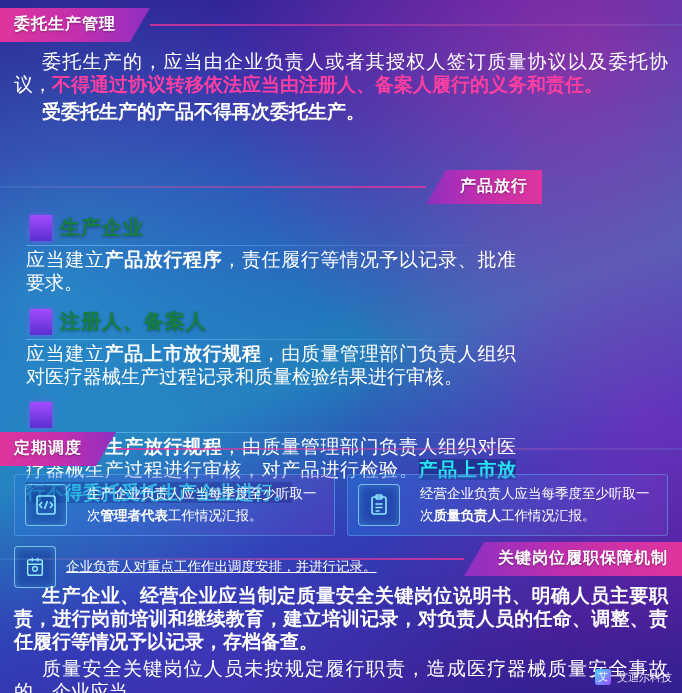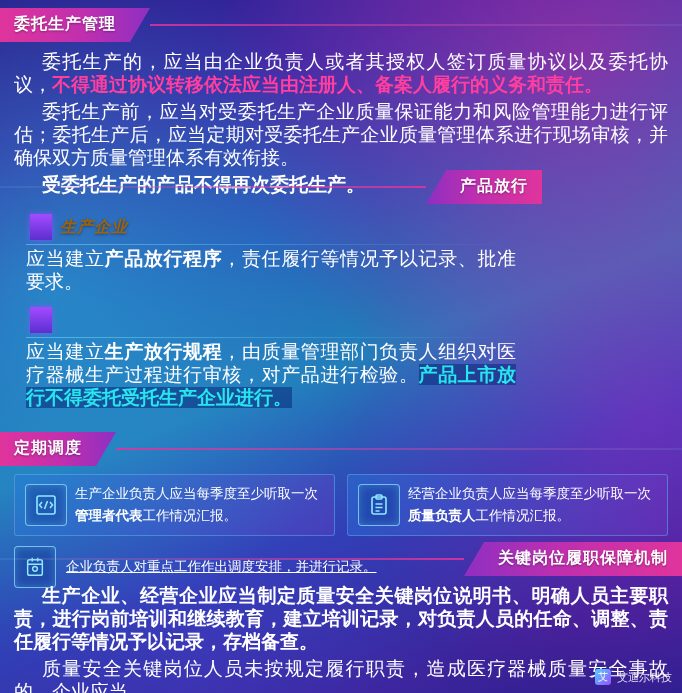--- a/index.html
+++ b/index.html
@@ -61,36 +61,36 @@
   #block-pr{position:absolute;left:0;top:170px;width:542px;}
   .sub{
     display:flex;align-items:center;margin:10px 0 4px 18px;
   }
   .sub .bar{
     width:22px;height:26px;margin-right:8px;
     background:linear-gradient(180deg,#a44bff,#5b2fd0);
     box-shadow:0 0 6px rgba(150,80,255,.7);
   }
   .sub .label{
-    font-size:16px;font-weight:bold;color:#a16207;
-    text-shadow:0 1px 3px rgba(0,0,0,.4);letter-spacing:1px;font-style:italic;
+    font-size:20px;font-weight:bold;color:#15803d;
+    text-shadow:0 1px 3px rgba(0,0,0,.4);letter-spacing:1px;
   }
   .sub-wrap{
     position:relative;margin:8px 12px 0 12px;padding-bottom:2px;
   }
   .sub-line{
     height:1px;margin:2px 14px 0 14px;
     background:linear-gradient(90deg,rgba(120,220,255,.55),rgba(120,220,255,0));
   }
 
   
   #block-sch{position:absolute;left:0;top:432px;width:682px;}
   .cards{display:flex;gap:12px;padding:8px 14px 0 14px;}
   .card{
-    flex:1;display:flex;align-items:center;gap:8px;
+    flex:1;display:flex;align-items:center;gap:20px;
     background:linear-gradient(100deg,rgba(40,120,220,.42),rgba(120,60,200,.30));
     border:1px solid rgba(120,210,255,.35);
     border-radius:3px;padding:8px 10px;
   }
   .card .ctext{font-size:13.5px;line-height:22px;}
   .icon-box{
     width:40px;height:40px;flex:0 0 40px;
     border:1px solid rgba(150,230,255,.75);
     border-radius:4px;
     display:flex;align-items:center;justify-content:center;
@@ -123,40 +123,47 @@
 
 <div class="page">
 
   <div id="block-wt">
     <div class="ribbon-row">
       <div class="ribbon">委托生产管理</div>
       <div class="ribbon-tail"></div>
     </div>
     <div class="body">
       <p class="txt ind"><span>委托生产的，应当由企业负责人或者其授权人签订质量协议以及委托协议，</span><span class="hl-pink">不得通过协议转移依法应当由注册人、备案人履行的义务和责任。</span></p>
-      <p class="txt ind">委托生产前，应当对受委托生产企业质量保证能力和风险管理能力进行评估；委托生产后，应当定期对受委托生产企业质量管理体系进行现场审核，并确保双方质量管理体系有效衔接。</p>
       <p class="txt ind hl-cyan">受委托生产的产品不得再次委托生产。</p>
     </div>
   </div>
 
   <div id="block-pr">
     <div class="ribbon-row right">
       <div class="ribbon-tail left"></div>
       <div class="ribbon right">产品放行</div>
     </div>
 
     <div class="sub-wrap">
       <div class="sub">
         <div class="bar"></div>
         <div class="label">生产企业</div>
       </div>
       <div class="sub-line"></div>
       <p class="txt"><span>应当建立</span><span class="hl-b">产品放行程序</span><span>，责任履行等情况予以记录、批准要求。</span></p>
     </div>
 
+    <div class="sub-wrap">
+      <div class="sub">
+        <div class="bar"></div>
+        <div class="label">注册人、备案人</div>
+      </div>
+      <div class="sub-line"></div>
+      <p class="txt"><span>应当建立</span><span class="hl-b">产品上市放行规程</span><span>，由质量管理部门负责人组织对医疗器械生产过程记录和质量检验结果进行审核。</span></p>
+    </div>
 
     <div class="sub-wrap">
       <div class="sub">
         <div class="bar"></div>
       </div>
       <div class="sub-line"></div>
       <p class="txt"><span>应当建立</span><span class="hl-b">生产放行规程</span><span>，由质量管理部门负责人组织对医疗器械生产过程进行审核，对产品进行检验。</span><span class="hl-cyan" style="background:rgba(10,40,120,.55);">产品上市放行不得委托受托生产企业进行。</span></p>
     </div>
   </div>
 

